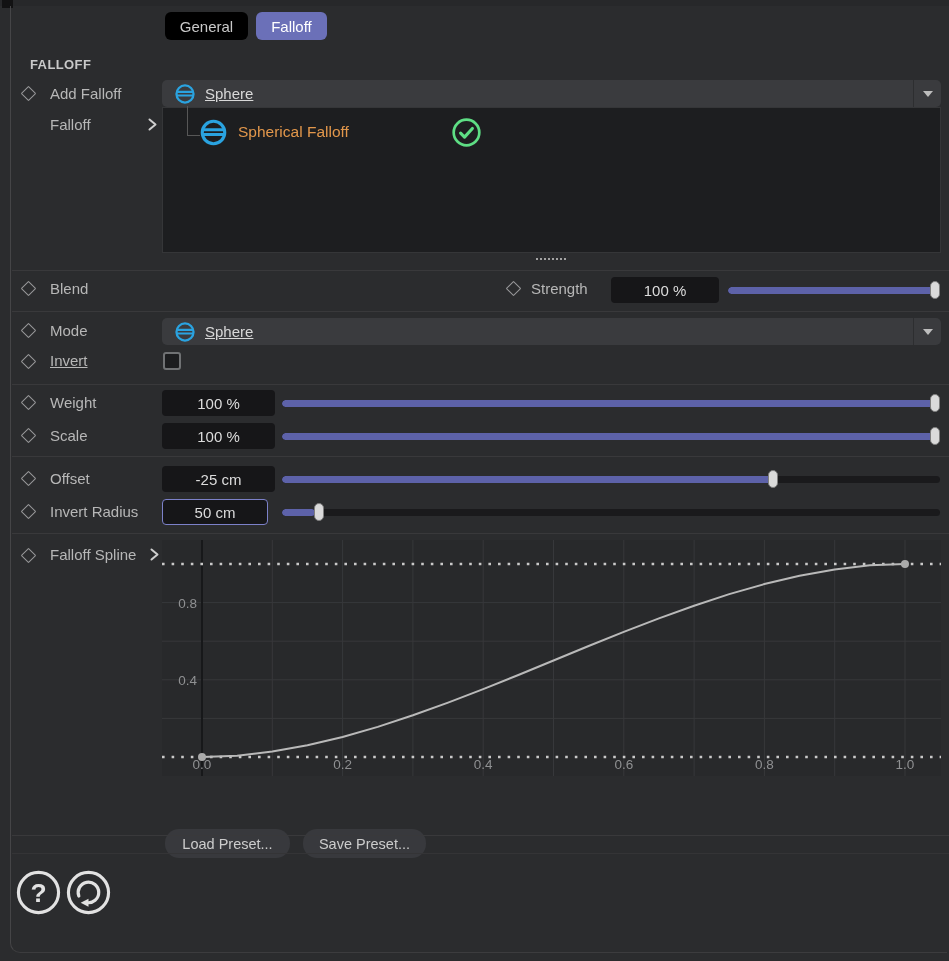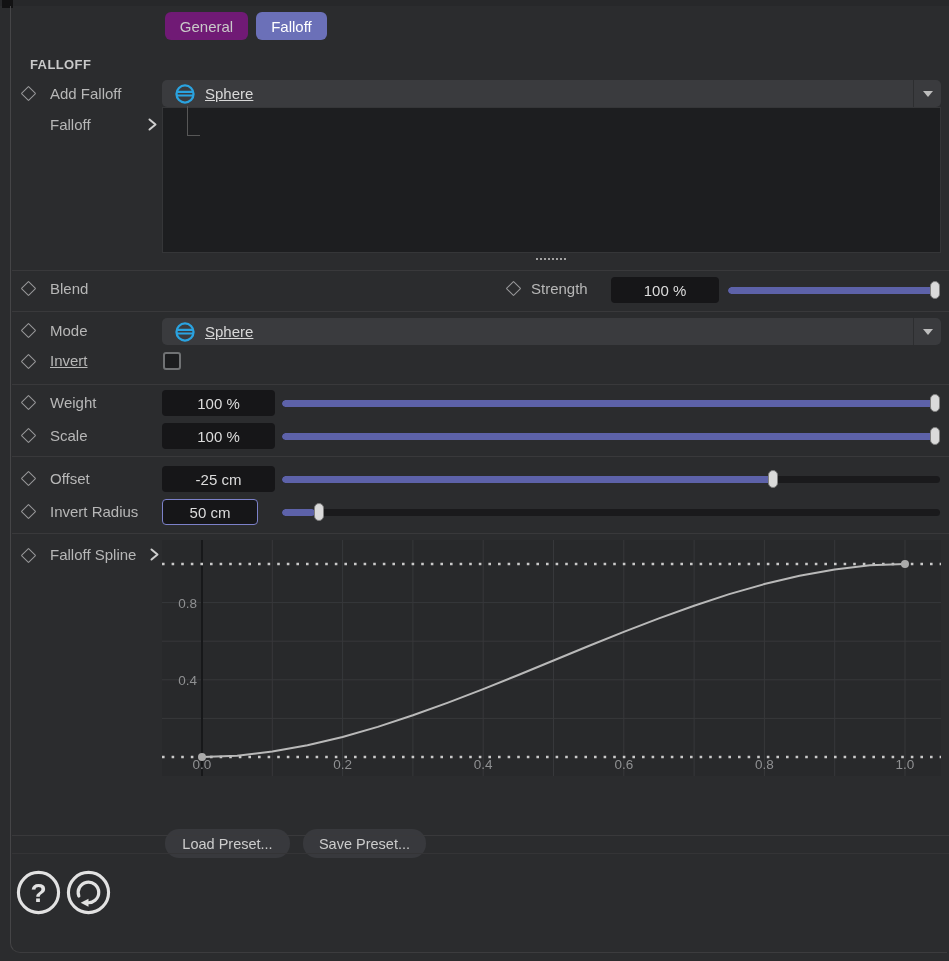--- a/index.html
+++ b/index.html
@@ -6,21 +6,21 @@
   #screen{position:relative;width:949px;height:961px;background:#2b2c2e;overflow:hidden;
     font-family:"Liberation Sans","DejaVu Sans",sans-serif;-webkit-font-smoothing:antialiased;}
   .abs{position:absolute;}
   
   #topstrip{left:0;top:0;width:949px;height:6px;background:#27282a;}
   #topsquare{left:2px;top:0;width:11px;height:8px;background:#121213;}
   #panel-border{left:10px;top:6px;width:936px;height:946px;border-left:1px solid #454547;
     border-bottom:1px solid #3c3c3e;border-bottom-left-radius:10px;pointer-events:none;}
   
   .tab{height:28px;border-radius:6px;display:flex;align-items:center;justify-content:center;
-    font-size:15px;color:#c9c9c9;background:#701a75;cursor:default;}
+    font-size:15px;color:#c9c9c9;background:#000000;cursor:default;}
   .tab.active{background:var(--accent_purple,#6b70b8);color:#ffffff;}
   
   #section-header{left:30px;top:57px;font-size:13px;font-weight:bold;color:#c9c9c9;letter-spacing:.4px;}
   .lbl{color:#b7b7b7;font-size:15px;white-space:nowrap;}
   .dia{width:9px;height:9px;border:1.5px solid #98989a;transform:rotate(45deg);border-radius:1px;}
   .chev svg{display:block;}
   
   .dd{height:27px;background:var(--control_bg,#3a3b3e);border-radius:5px;display:flex;
     align-items:center;color:#d8d8d8;font-size:15px;box-sizing:border-box;}
   .dd .ddtext{margin-left:12px;}
@@ -89,20 +89,35 @@
 
   <span class="abs lbl" style="left:50px;top:116px;">Falloff</span>
   <span class="abs chev" style="left:147px;top:117px;">
     <svg width="11" height="15" viewBox="0 0 11 15">
         <polyline points="2.5,2.5 8.5,7.5 2.5,12.5" fill="none" stroke="#cfcfcf" stroke-width="2" stroke-linecap="round" stroke-linejoin="round"></polyline>
       </svg>
   </span>
 
   <div class="abs" id="falloff-list">
     <span id="tree-connector"></span>
+    <div id="list-item">
+      <span style="margin-left:36px;display:flex;">
+        <svg width="29" height="29" viewBox="0 0 24 24">
+            <circle cx="12" cy="12" r="9.3" fill="none" stroke="#2aa3e0" stroke-width="2.6"></circle>
+            <path d="M4.4 9.7 H19.6 M3.4 13.7 H20.6" fill="none" stroke="#2aa3e0" stroke-width="2.4" stroke-linecap="round"></path>
+          </svg>
+      </span>
+      <span class="itemtext">Spherical Falloff</span>
+      <span style="position:absolute;left:288px;top:4px;">
+        <svg width="31" height="31" viewBox="0 0 30 30">
+            <circle cx="15" cy="15" r="12.4" fill="none" stroke="#5ede84" stroke-width="2.6"></circle>
+            <path d="M9.3 15.6 l3.8 3.9 l7.6 -8.4" fill="none" stroke="#5ede84" stroke-width="3" stroke-linecap="round" stroke-linejoin="round"></path>
+          </svg>
+      </span>
+    </div>
   </div>
 
   <div class="abs" id="resize-dots"></div>
   <div class="abs sep" style="top:270px;"></div>
 
   <span class="abs dia" style="left:23px;top:283px;"></span>
   <span class="abs lbl" style="left:50px;top:280px;">Blend</span>
   <span class="abs dia" style="left:508px;top:283px;"></span>
   <span class="abs lbl" style="left:531px;top:280px;">Strength</span>
   <div class="abs vbox" style="left:611px;top:277px;width:108px;">
@@ -171,21 +186,21 @@
   </div>
   <div class="abs slider" style="left:282px;top:470px;width:658px;">
     <div class="track">
         <div class="fill" style="width: 75%;"></div>
       </div>
     <div class="handle" style="left: calc(75% - 7.5px);"></div>
   </div>
 
   <span class="abs dia" style="left:23px;top:506px;"></span>
   <span class="abs lbl" style="left:50px;top:503px;">Invert Radius</span>
-  <div class="abs vbox focused" style="left:162px;top:499px;width:96px;">
+  <div class="abs vbox focused" style="left:162px;top:499px;width:106px;">
     <span>50 cm</span>
   </div>
   <div class="abs slider" style="left:282px;top:503px;width:658px;">
     <div class="track">
         <div class="fill" style="width: 5%;"></div>
       </div>
     <div class="handle" style="left: calc(5% - 0.5px);"></div>
   </div>
 
   <div class="abs sep" style="top:533px;"></div>

